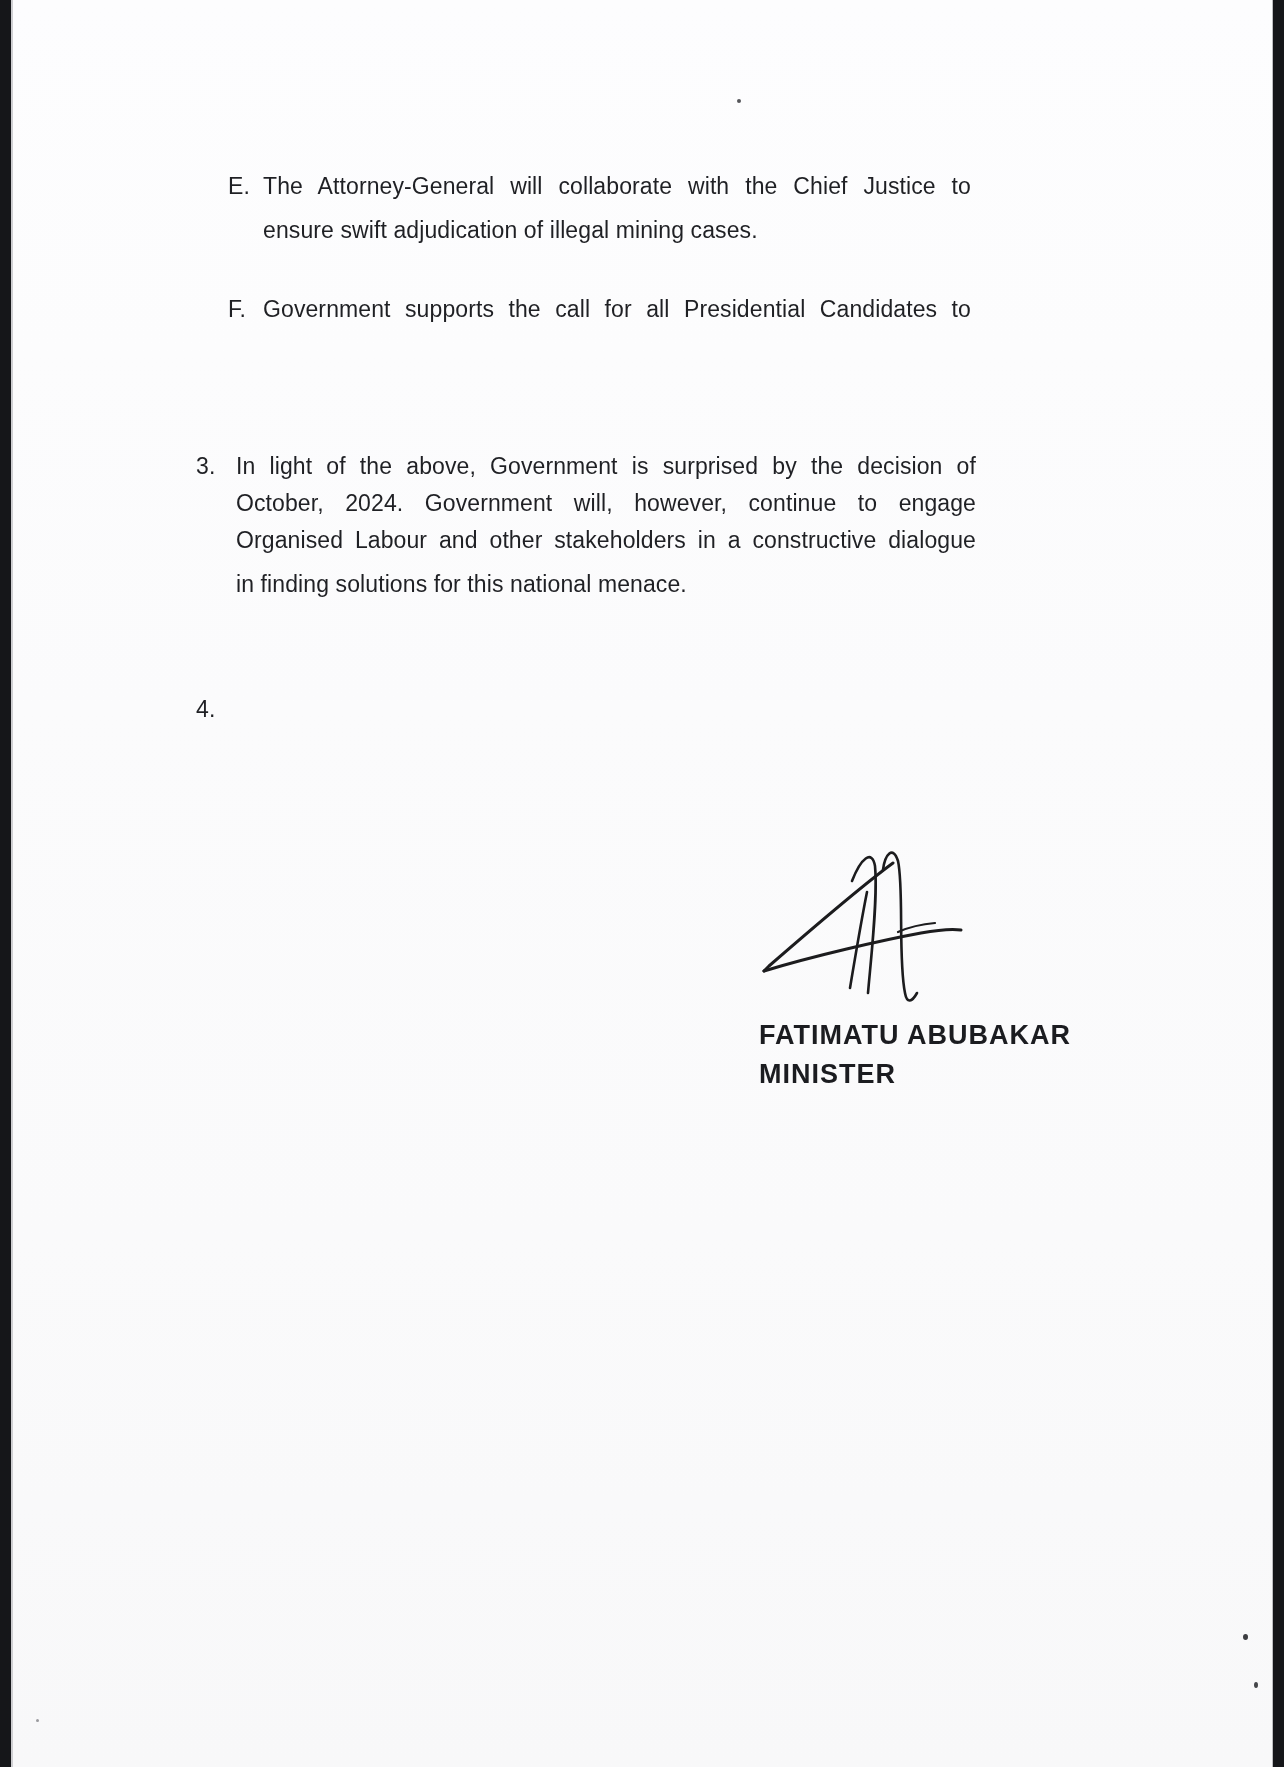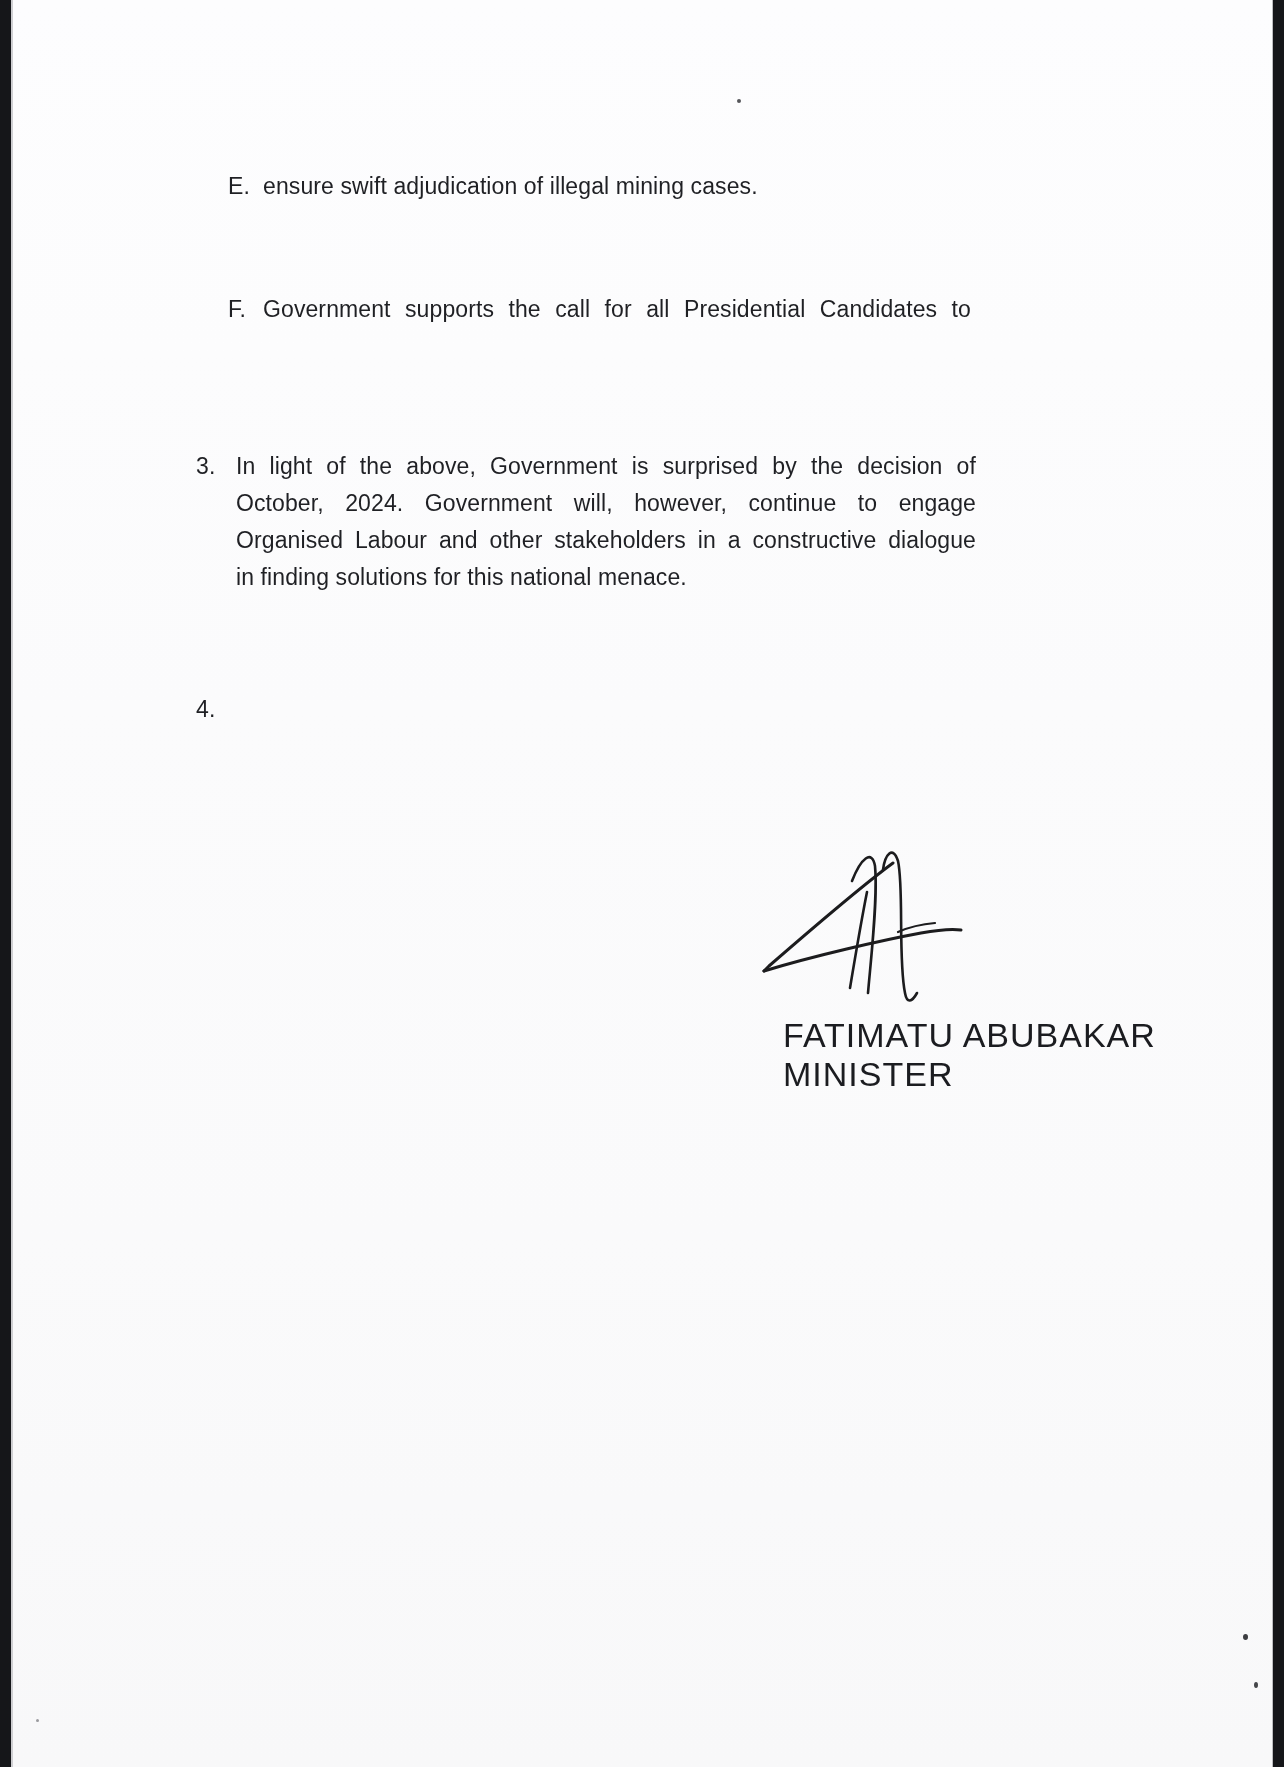--- a/index.html
+++ b/index.html
@@ -46,35 +46,35 @@
   .para.numbered { left: 196px; width: 775px; }
   .para.numbered .body { left: 40px; width: 740px; }
 
   .doc-line {
     height: 37px;
     overflow: hidden;
     text-align: justify;
     text-align-last: justify;
     white-space: normal;
   }
-  .doc-line.last { text-align-last: left; }
+  .doc-line.last { text-align-last: left; margin-top: 7px; }
 
   .signature-wrap {
     position: absolute;
     left: 655px;
     top: 772px;
     width: 330px;
     height: 240px;
   }
   .signatory {
     position: absolute;
-    left: 783px;
+    left: 759px;
     top: 1016px;
-    font-weight: normal;
-    font-size: 34px;
+    font-weight: bold;
+    font-size: 27px;
     line-height: 39px;
     letter-spacing: 1px;
     color: #1b1c20;
   }
   .speck {
     position: absolute;
     background: #55565a;
     border-radius: 50%;
   }
   .speck.s1 { left: 737px;  top: 99px;   width: 4px; height: 4px; }
@@ -86,20 +86,21 @@
 <body>
 
 <div class="page">
 
   <div class="edge-bar left"></div>
   <div class="edge-bar right"></div>
 
   <div class="para lettered" style="top:168px">
     <span class="marker">E.</span>
     <div class="body">
+        <div class="doc-line">The Attorney-General will collaborate with the Chief Justice to</div>
         <div class="doc-line last">ensure swift adjudication of illegal mining cases.</div>
       </div>
   </div>
 
   <div class="para lettered" style="top:291px">
     <span class="marker">F.</span>
     <div class="body">
         <div class="doc-line">Government supports the call for all Presidential Candidates to</div>
       </div>
   </div>

